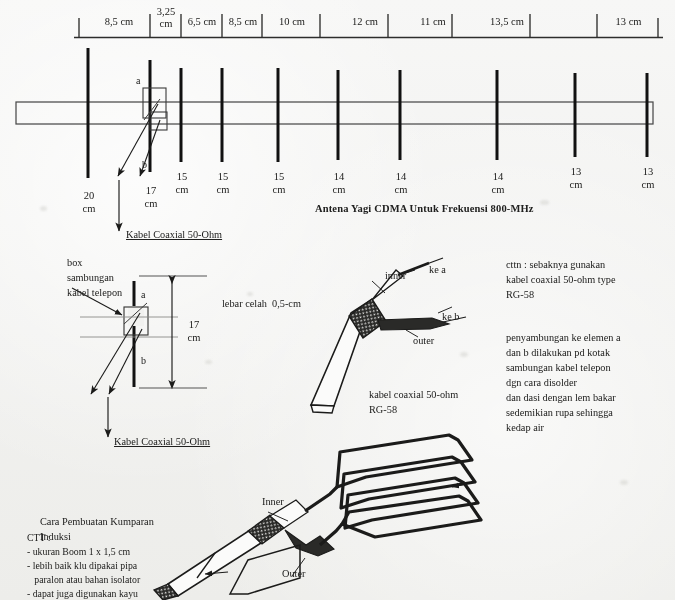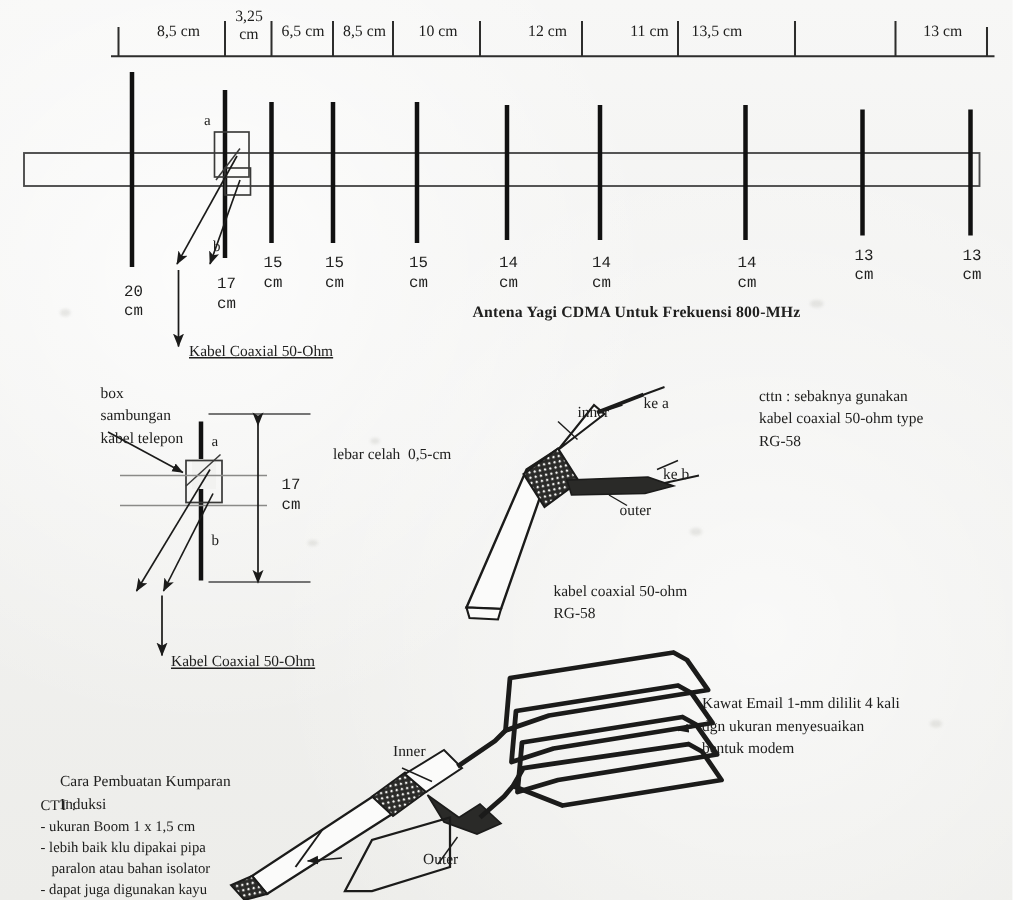--- a/index.html
+++ b/index.html
@@ -45,21 +45,20 @@
     line-height: 1.18;
   }
   .dim {
     font-size: 10.5px;
     text-align: center;
   }
   .elen {
     font-size: 10.5px;
     text-align: center;
     line-height: 1.25;
-    font-family: Liberation Mono, monospace;
   }
   .title {
     font-size: 10.5px;
     font-weight: bold;
     letter-spacing: 0.15px;
     margin-left: 32px;
   }
   .note {
     font-size: 10.3px;
     line-height: 1.45;
@@ -237,21 +236,21 @@
   </svg>
 
   <div class="lbl dim" style="left:89px;  top:16px; width:60px;">8,5 cm</div>
   <div class="lbl dim" style="left:151px; top:6px;  width:30px;">3,25
 cm</div>
   <div class="lbl dim" style="left:182px; top:16px; width:40px;">6,5 cm</div>
   <div class="lbl dim" style="left:223px; top:16px; width:40px;">8,5 cm</div>
   <div class="lbl dim" style="left:263px; top:16px; width:58px;">10 cm</div>
   <div class="lbl dim" style="left:321px; top:16px; width:88px;">12 cm</div>
   <div class="lbl dim" style="left:389px; top:16px; width:88px;">11 cm</div>
-  <div class="lbl dim" style="left:438px; top:16px; width:80px;">13,5 cm</div>
+  <div class="lbl dim" style="left:467px; top:16px; width:80px;">13,5 cm</div>
   <div class="lbl dim" style="left:598px; top:16px; width:61px;">13 cm</div>
 
   <div class="lbl elen" style="left:72px;  top:189px; width:34px;">20
 cm</div>
   <div class="lbl elen" style="left:134px; top:184px; width:34px;">17
 cm</div>
   <div class="lbl elen" style="left:165px; top:170px; width:34px;">15
 cm</div>
   <div class="lbl elen" style="left:206px; top:170px; width:34px;">15
 cm</div>
@@ -288,23 +287,27 @@
   <div class="lbl note" style="left:385px; top:269px;">inner</div>
   <div class="lbl note" style="left:429px; top:263px;">ke a</div>
   <div class="lbl note" style="left:442px; top:310px;">ke b</div>
   <div class="lbl note" style="left:413px; top:334px;">outer</div>
   <div class="lbl note" style="left:369px; top:388px;">kabel coaxial 50-ohm
 RG-58</div>
 
   <div class="lbl note" style="left:506px; top:258px;">cttn : sebaknya gunakan
 kabel coaxial 50-ohm type
 RG-58</div>
-  <div class="lbl note" style="left:468px; top:463px;">Kawat Email 1-mm dililit 4 kali
-dgn ukuran menyesuaikan
-bentuk modem</div>
+  <div class="lbl note" style="left:506px; top:331px;">penyambungan ke elemen a
+dan b dilakukan pd kotak
+sambungan kabel telepon
+dgn cara disolder
+dan dasi dengan lem bakar
+sedemikian rupa sehingga
+kedap air</div>
 
   <div class="lbl note" style="left:40px; top:515px;">Cara Pembuatan Kumparan
 Induksi</div>
   <div class="lbl note" style="left:262px; top:495px;">Inner</div>
   <div class="lbl note" style="left:282px; top:567px;">Outer</div>
 
   <div class="lbl note-sm" style="left:27px; top:531px;">CTT :</div>
   <div class="lbl note-sm" style="left:27px; top:545px;">- ukuran Boom 1 x 1,5 cm</div>
   <div class="lbl note-sm" style="left:27px; top:559px;">- lebih baik klu dipakai pipa</div>
   <div class="lbl note-sm" style="left:27px; top:573px;">   paralon atau bahan isolator</div>

